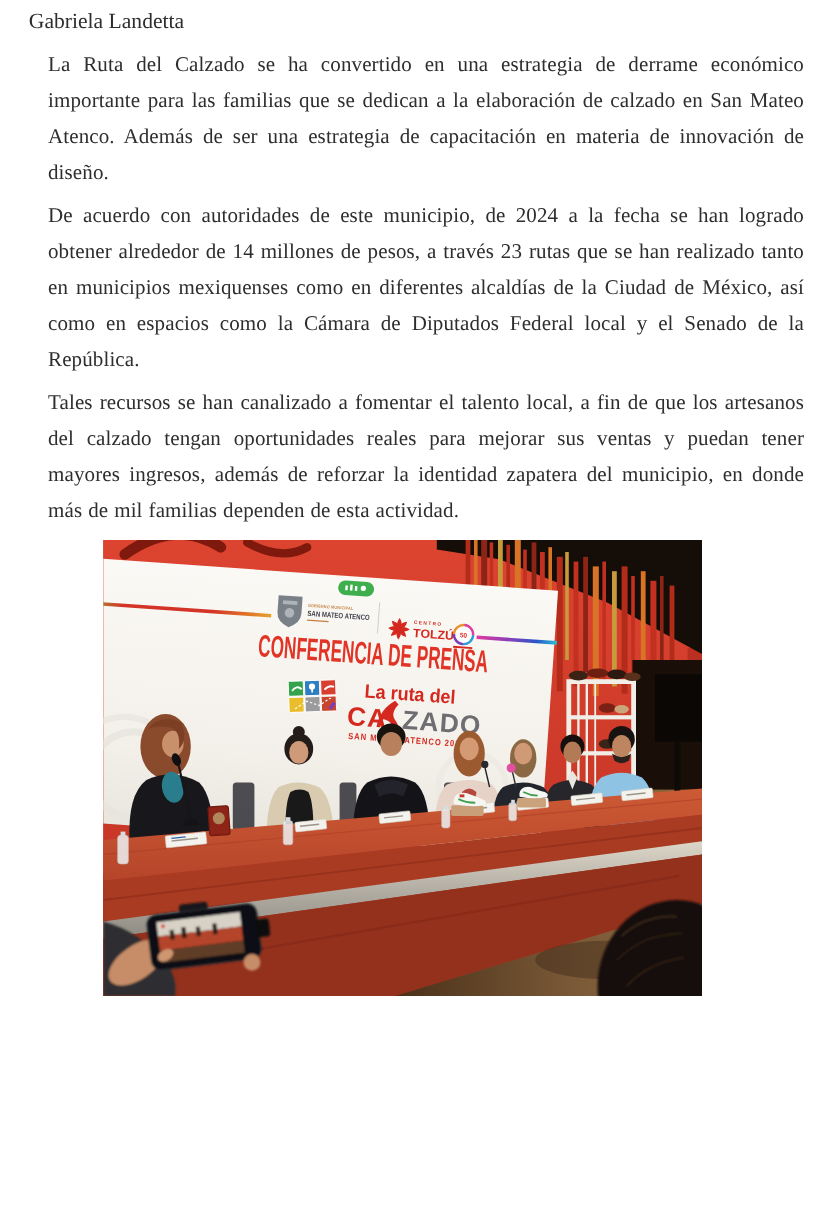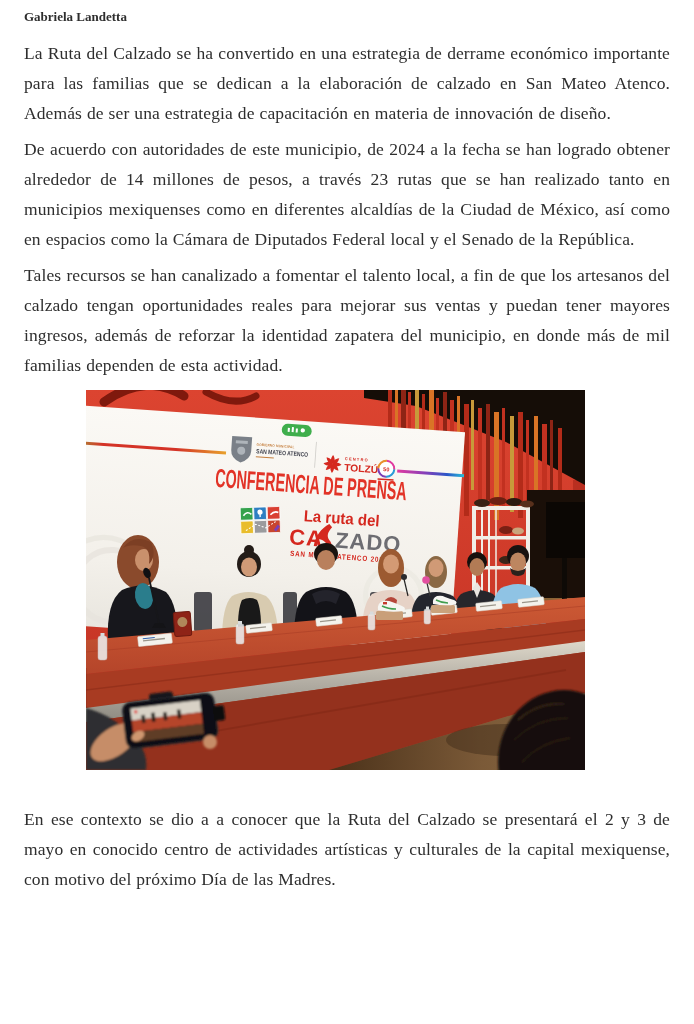--- a/index.html
+++ b/index.html
@@ -1,19 +1,19 @@
 <!DOCTYPE html>
 <html><head>
 <meta charset="utf-8">
 <style>
   html,body{margin:0;padding:0;background:#ffffff;}
   body{width:694px;font-family:"Liberation Serif",serif;color:#2e2e2e;}
   .article{padding:6px 24px 0 24px;}
-  .byline{font-size:13px;line-height:22px;margin:0 0 10px 0;font-weight:bold;}
-  .para{font-size:17.5px;line-height:30px;text-align:justify;margin:0 0 6px 0;
+  .byline{font-size:18px;line-height:22px;margin:0 0 10px 0;}
+  .para{font-size:17.5px;line-height:30px;text-align:justify;margin:0 0 6px 16px;
         letter-spacing:.1px;word-spacing:.5px;}
   figure.photo{margin:10px 0 34px 62px;width:499px;height:380px;padding:0;
                overflow:hidden;background:#c5392b;}
   figure.photo svg{display:block;}
   .txt{font-family:"Liberation Sans",sans-serif;}
 </style>
 </head>
 <body>
 
 <div class="article">
@@ -386,14 +386,13 @@
       <g filter="url(#soft)">
         <path d="M420,374 q14,-10 28,-6 l6,12 q-18,2 -28,8 Z" fill="#7fa9c9" opacity="0.9"></path>
         <ellipse cx="478" cy="372" rx="66" ry="72" fill="#17100b"></ellipse>
         <path d="M432,330 q20,-18 46,-16" fill="none" stroke="#5a4026" stroke-width="1.2" opacity="0.6"></path>
         <path d="M428,350 q22,-22 54,-22" fill="none" stroke="#4a3420" stroke-width="1" opacity="0.6"></path>
         <path d="M436,372 q18,-20 48,-24" fill="none" stroke="#5a4026" stroke-width="1" opacity="0.5"></path>
       </g>
     </svg>
   </figure>
 
-  <p class="para">En ese contexto se dio a a conocer que la Ruta del Calzado se presentará el 2 y 3 de mayo en conocido centro de actividades artísticas y culturales de la capital mexiquense, con motivo del próximo Día de las Madres.</p>
 </div>
 
 </body></html>

